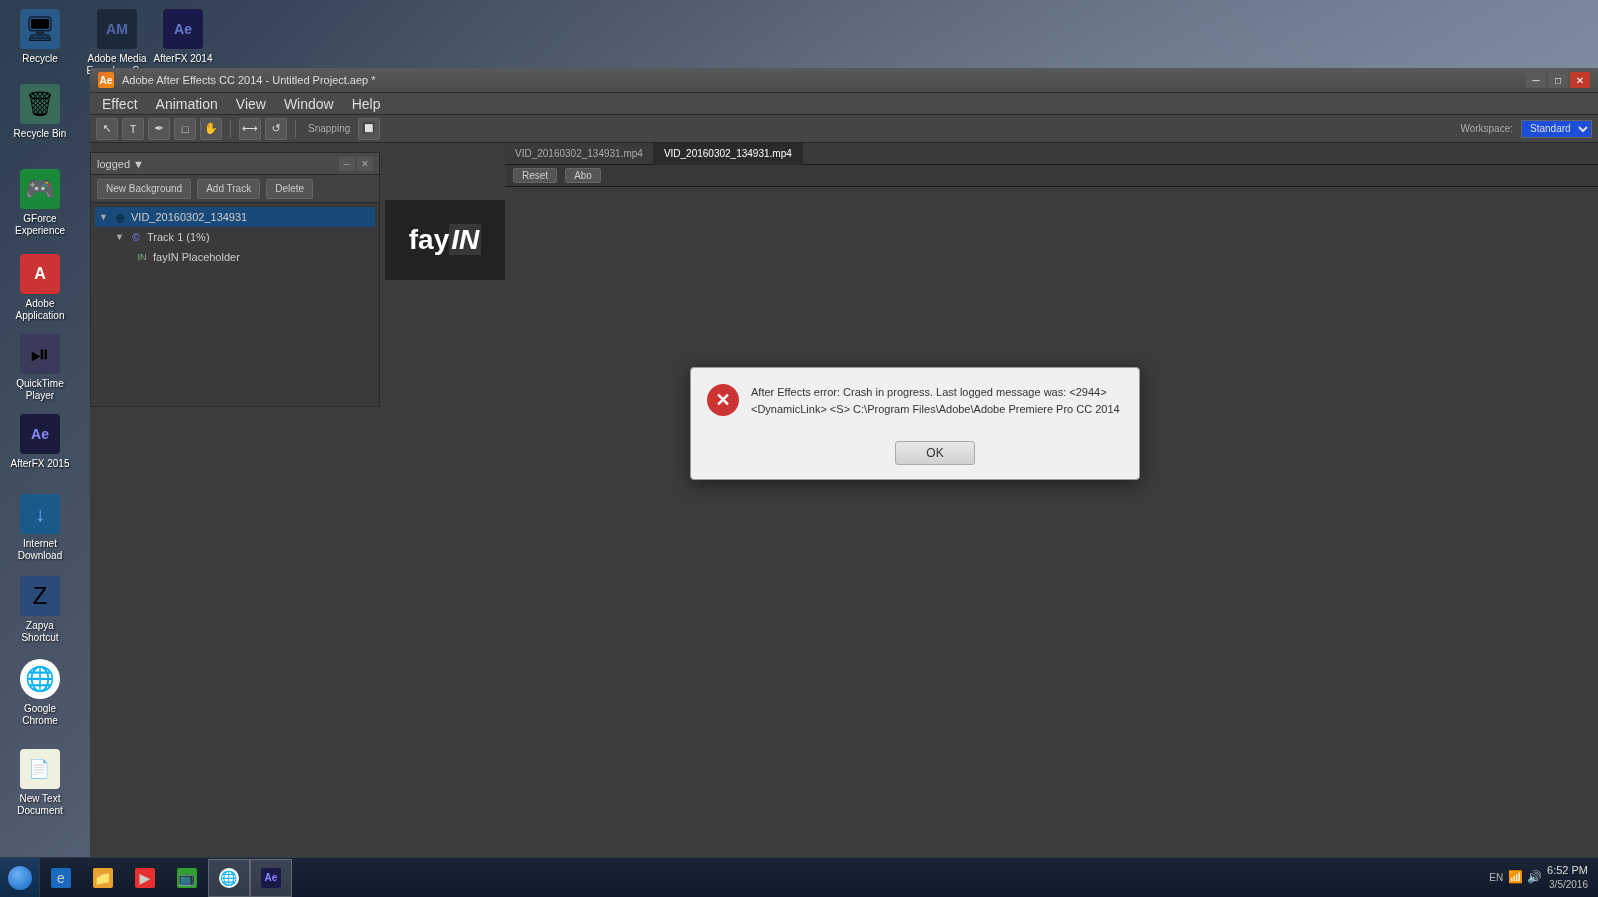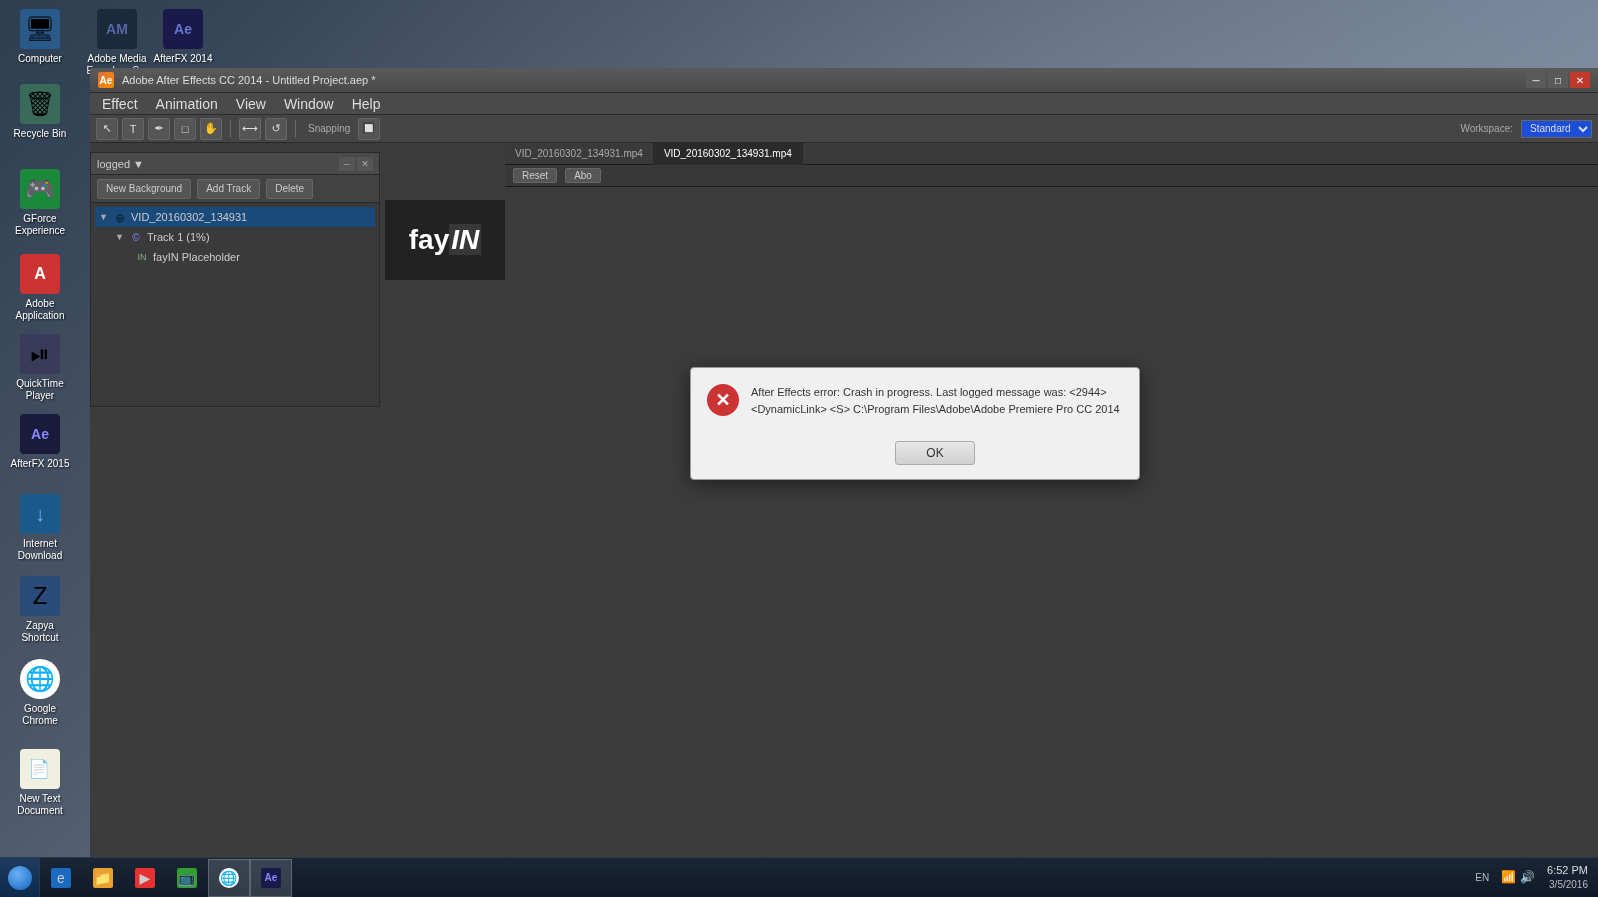--- a/index.html
+++ b/index.html
@@ -93,21 +93,21 @@
       border-radius: 2px;
       display: flex;
       align-items: center;
       justify-content: center;
       font-size: 14px;
     }
 
     .taskbar-right {
       display: flex;
       align-items: center;
-      gap: 12px;
+      gap: 5px;
       padding: 0 10px;
       color: #ccc;
       font-size: 11px;
     }
 
     .taskbar-clock {
       text-align: right;
       line-height: 1.4;
     }
 
@@ -589,21 +589,21 @@
       border-right: 1px solid #2a2a2a;
     }
   </style>
 </head>
 <body>
 
 <div id="desktop">
 
   <div class="desktop-icon" style="left:5px;top:5px;">
     <div class="icon-img" style="background:#2a5a8a;">🖥</div>
-    <div class="icon-label">Computer</div>
+    <div class="icon-label">Recycle</div>
   </div>
   <div class="desktop-icon" style="left:5px;top:80px;">
     <div class="icon-img" style="background:#3a6a5a;">🗑</div>
     <div class="icon-label">Recycle Bin</div>
   </div>
   <div class="desktop-icon" style="left:5px;top:165px;">
     <div class="icon-img" style="background:#1a8a3a;">🎮</div>
     <div class="icon-label">GForce Experience</div>
   </div>
   <div class="desktop-icon" style="left:5px;top:250px;">

